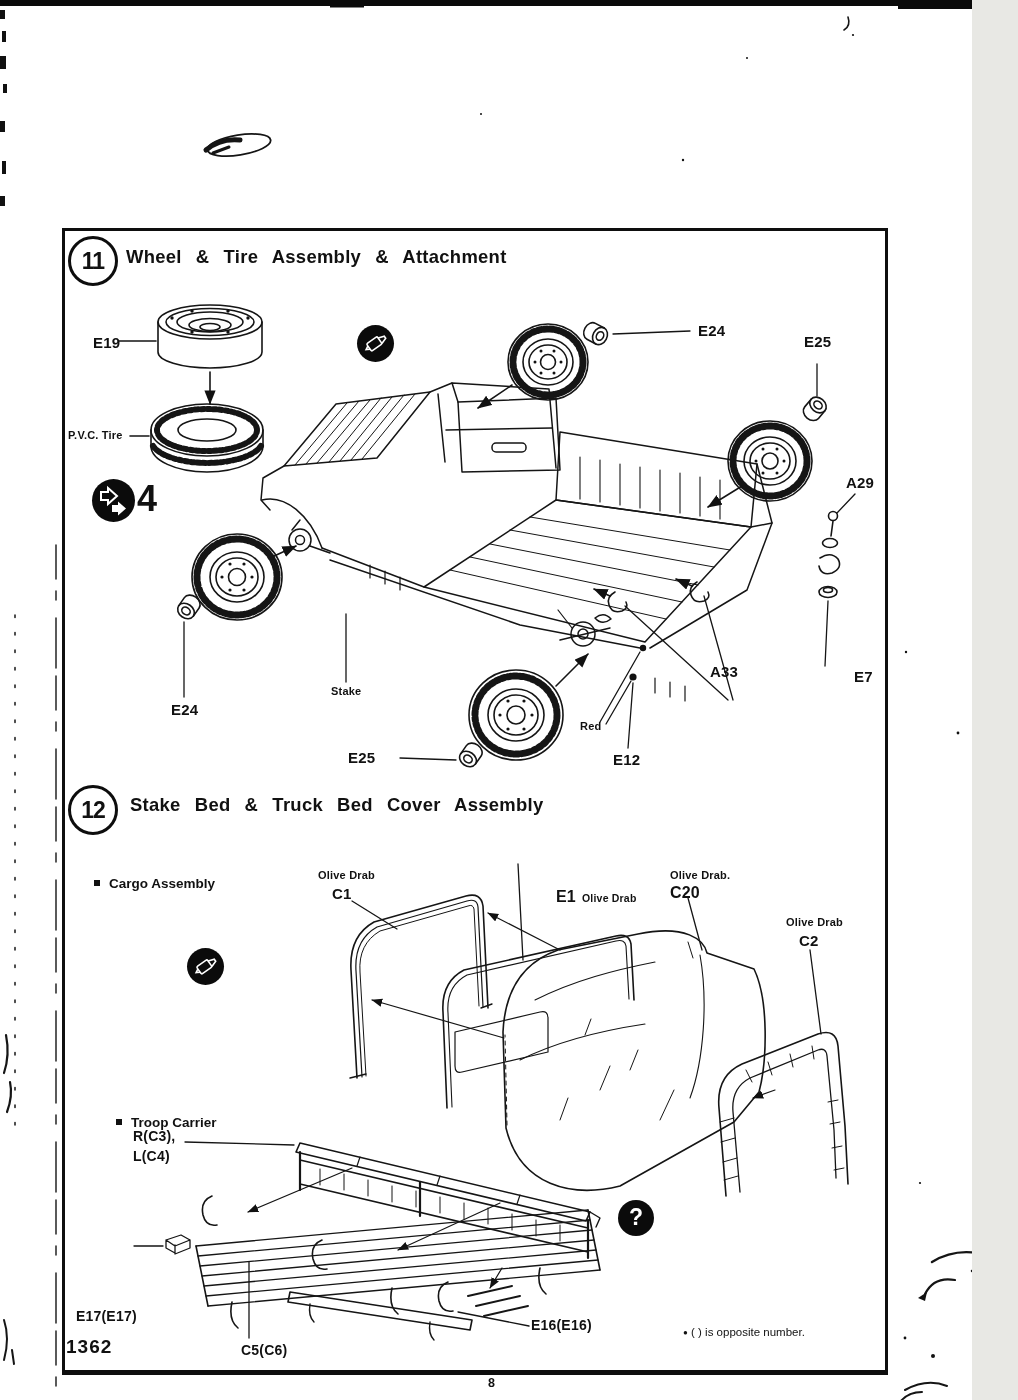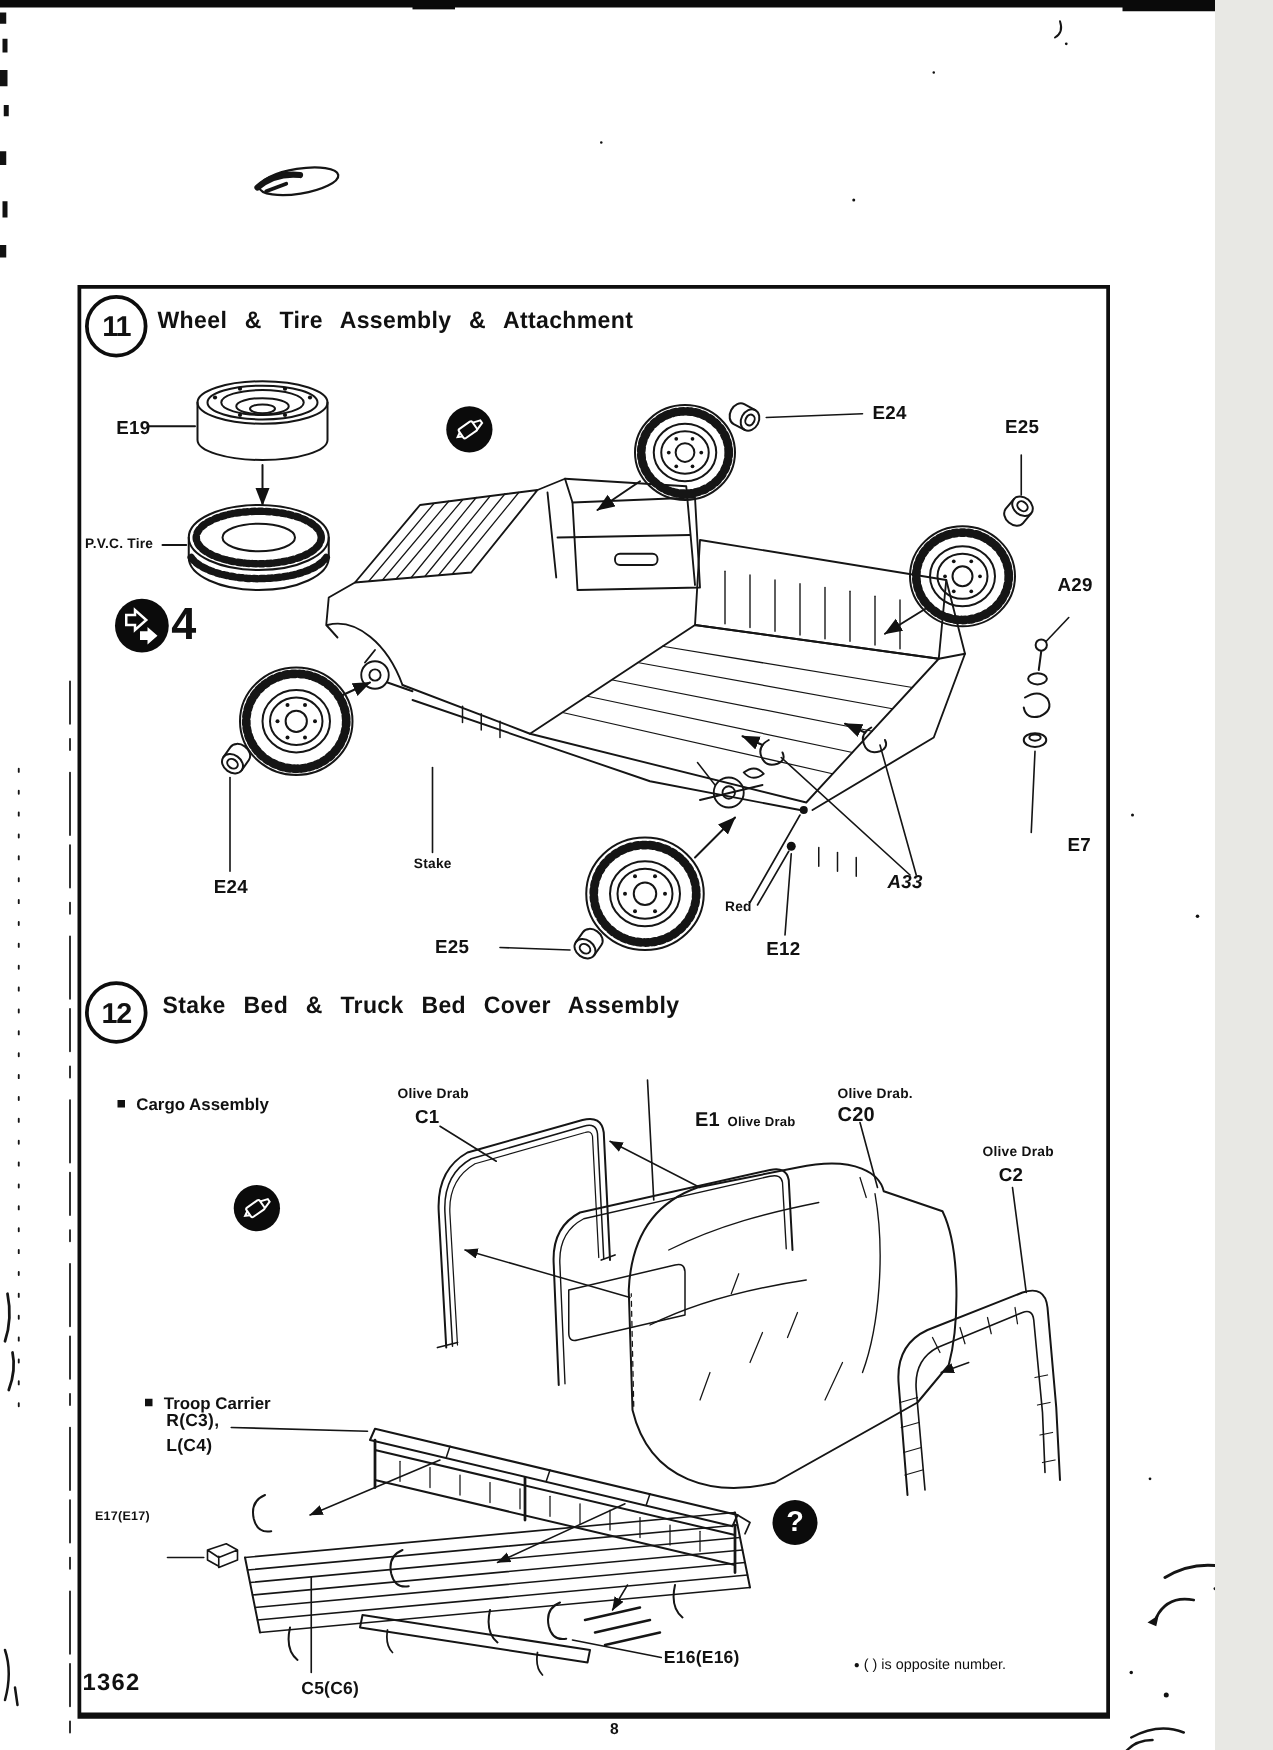--- a/index.html
+++ b/index.html
@@ -403,23 +403,23 @@
 
   <div class="step-badge" style="left:68px;top:236px;">
     <span>11</span>
   </div>
   <div class="step-title" style="left:126px;top:246px;">Wheel &amp; Tire Assembly &amp; Attachment</div>
 
   <div class="lbl" style="left:93px;top:334px;">E19</div>
   <div class="lbl-sm" style="left:68px;top:429px;">P.V.C.  Tire</div>
   <div class="lbl" style="left:698px;top:322px;">E24</div>
   <div class="lbl" style="left:804px;top:333px;">E25</div>
-  <div class="lbl" style="left:846px;top:460px;">A29</div>
+  <div class="lbl" style="left:846px;top:474px;">A29</div>
   <div class="lbl" style="left:810px;top:668px;margin-left:44px;">E7</div>
-  <div class="lbl" style="left:710px;top:697px;font-style:italic;">A33</div>
+  <div class="lbl" style="left:710px;top:663px;">A33</div>
   <div class="lbl" style="left:613px;top:751px;">E12</div>
   <div class="lbl-sm" style="left:580px;top:720px;">Red</div>
   <div class="lbl-sm" style="left:331px;top:685px;">Stake</div>
   <div class="lbl" style="left:171px;top:701px;">E24</div>
   <div class="lbl" style="left:348px;top:749px;">E25</div>
 
   <div class="icon-circle" style="left:357px;top:325px;width:37px;height:37px;">
     <svg width="37" height="37" viewBox="0 0 37 37">
       <g stroke="#fff" fill="none" stroke-width="1.6" transform="rotate(-35 18 19)">
         <rect x="11" y="14" width="13" height="9" rx="1.5"></rect>
@@ -465,21 +465,21 @@
       <g stroke="#fff" fill="none" stroke-width="1.6" transform="rotate(-35 18 19)">
         <rect x="11" y="14" width="13" height="9" rx="1.5"></rect>
         <path d="M24,16 l6,2 v2.5 l-6,2"></path>
         <path d="M11,16.5 l-3.5,2 l3.5,2"></path>
       </g>
     </svg>
   </div>
 
   <div class="lbl" style="left:133px;top:1128px;font-size:14px;">R(C3),</div>
   <div class="lbl" style="left:133px;top:1148px;font-size:14px;">L(C4)</div>
-  <div class="lbl" style="left:76px;top:1208px;font-size:10px;">E17(E17)</div>
+  <div class="lbl" style="left:76px;top:1308px;font-size:14px;">E17(E17)</div>
   <div class="lbl" style="left:531px;top:1317px;font-size:14px;">E16(E16)</div>
   <div class="lbl" style="left:241px;top:1342px;font-size:14px;">C5(C6)</div>
 
   <div class="icon-circle" style="left:618px;top:1200px;width:36px;height:36px;">
     <span class="qmark">?</span>
   </div>
 
   <div class="footnote" style="left:683px;top:1326px;">
     <span style="font-size:8px;vertical-align:1px;">●</span>
     <span>( )  is opposite number.</span>

